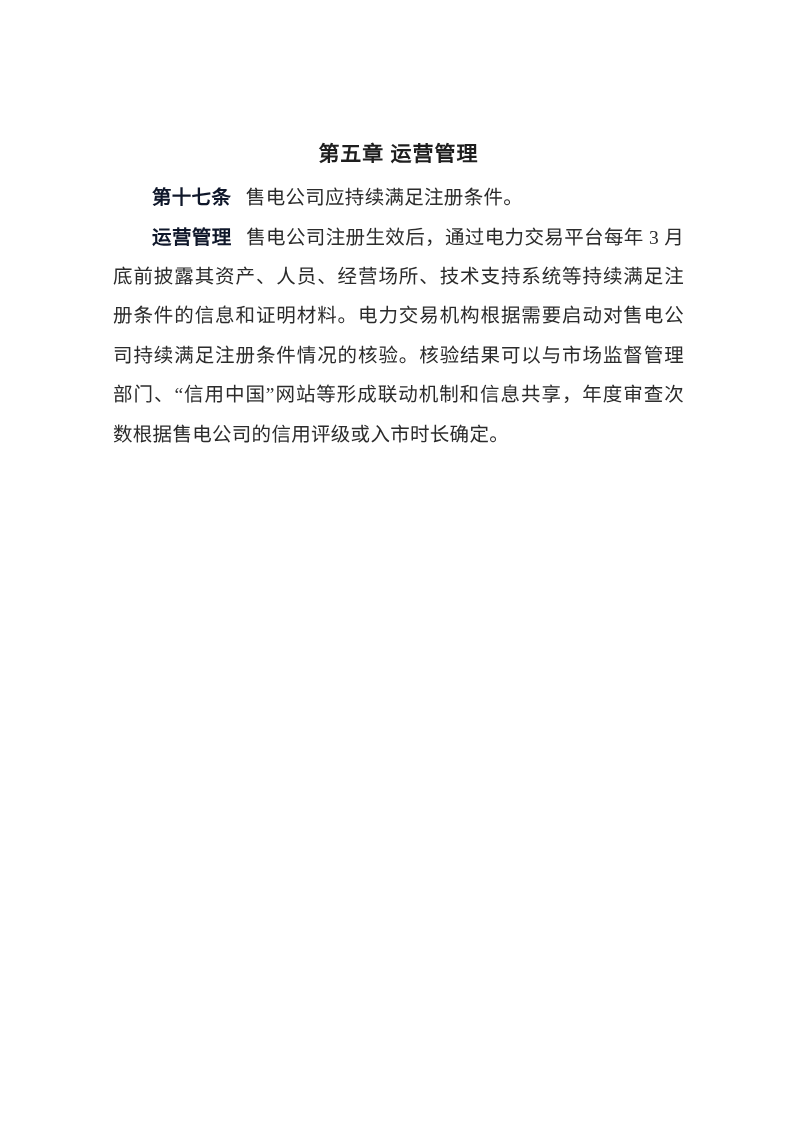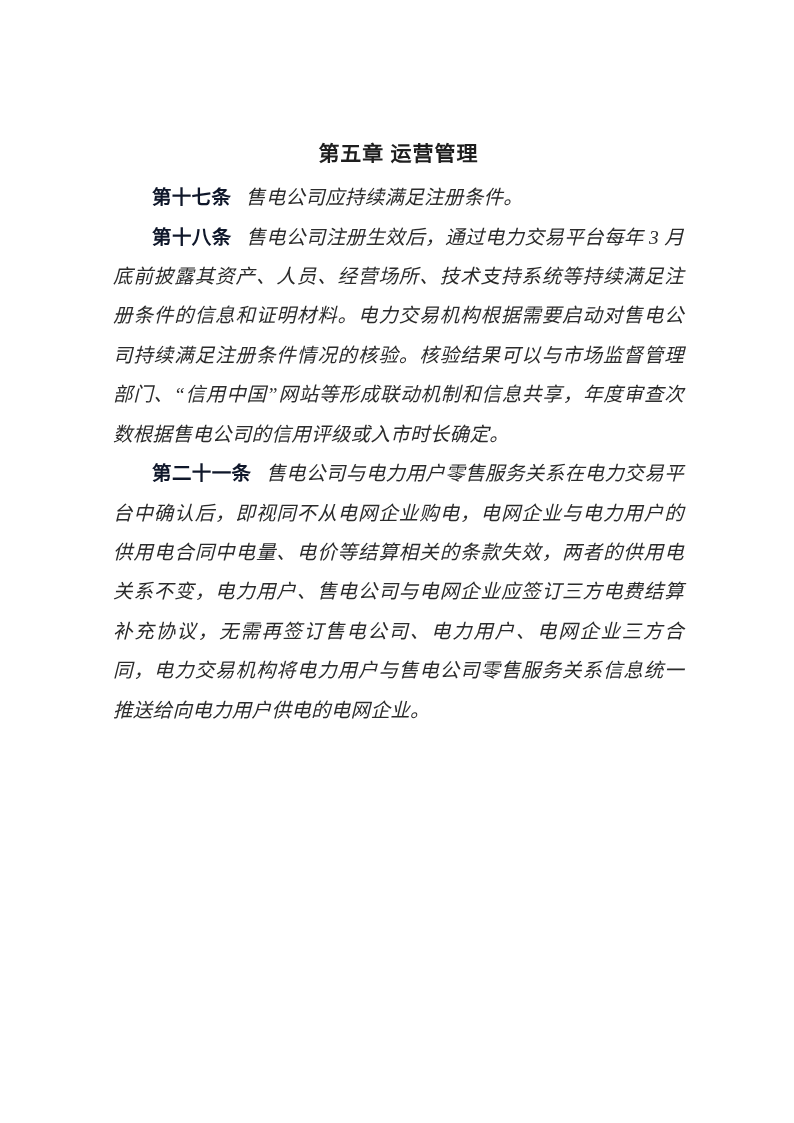--- a/index.html
+++ b/index.html
@@ -37,37 +37,33 @@
     text-indent: 2em;
     letter-spacing: 0.3px;
   }
   .article .article-number {
     font-weight: bold;
     margin-right: 0.75em;
     color: #0f172a;
   }
   .article .article-text {
     font-weight: normal;
-    font-style: italic;
   }
 </style>
 </head>
 <body>
 
 <div class="page" style="background: rgb(255, 255, 255); color: rgb(43, 43, 43);">
 
   <h1 class="chapter-title" style="color: rgb(30, 30, 30);">第五章 运营管理</h1>
 
   <p class="article">
     <span class="article-number">第十七条</span><span class="article-text">售电公司应持续满足注册条件。</span>
   </p>
 
   <p class="article">
-    <span class="article-number">第十八条</span><span class="article-text">售电公司注册生效后，通过电力交易平台每年 3 月底前披露其资产、人员、经营场所、技术支持系统等持续满足注册条件的信息和证明材料。电力交易机构根据需要启动对售电公司持续满足注册条件情况的核验。核验结果可以与市场监督管理部门、“信用中国”网站等形成联动机制和信息共享，年度审查次数根据售电公司的信用评级或入市时长确定。</span>
+    <span class="article-number">运营管理</span><span class="article-text">售电公司注册生效后，通过电力交易平台每年 3 月底前披露其资产、人员、经营场所、技术支持系统等持续满足注册条件的信息和证明材料。电力交易机构根据需要启动对售电公司持续满足注册条件情况的核验。核验结果可以与市场监督管理部门、“信用中国”网站等形成联动机制和信息共享，年度审查次数根据售电公司的信用评级或入市时长确定。</span>
   </p>
 
 
 
-  <p class="article">
-    <span class="article-number">第二十一条</span><span class="article-text">售电公司与电力用户零售服务关系在电力交易平台中确认后，即视同不从电网企业购电，电网企业与电力用户的供用电合同中电量、电价等结算相关的条款失效，两者的供用电关系不变，电力用户、售电公司与电网企业应签订三方电费结算补充协议，无需再签订售电公司、电力用户、电网企业三方合同，电力交易机构将电力用户与售电公司零售服务关系信息统一推送给向电力用户供电的电网企业。</span>
-  </p>
 
 </div>
 
 </body></html>

